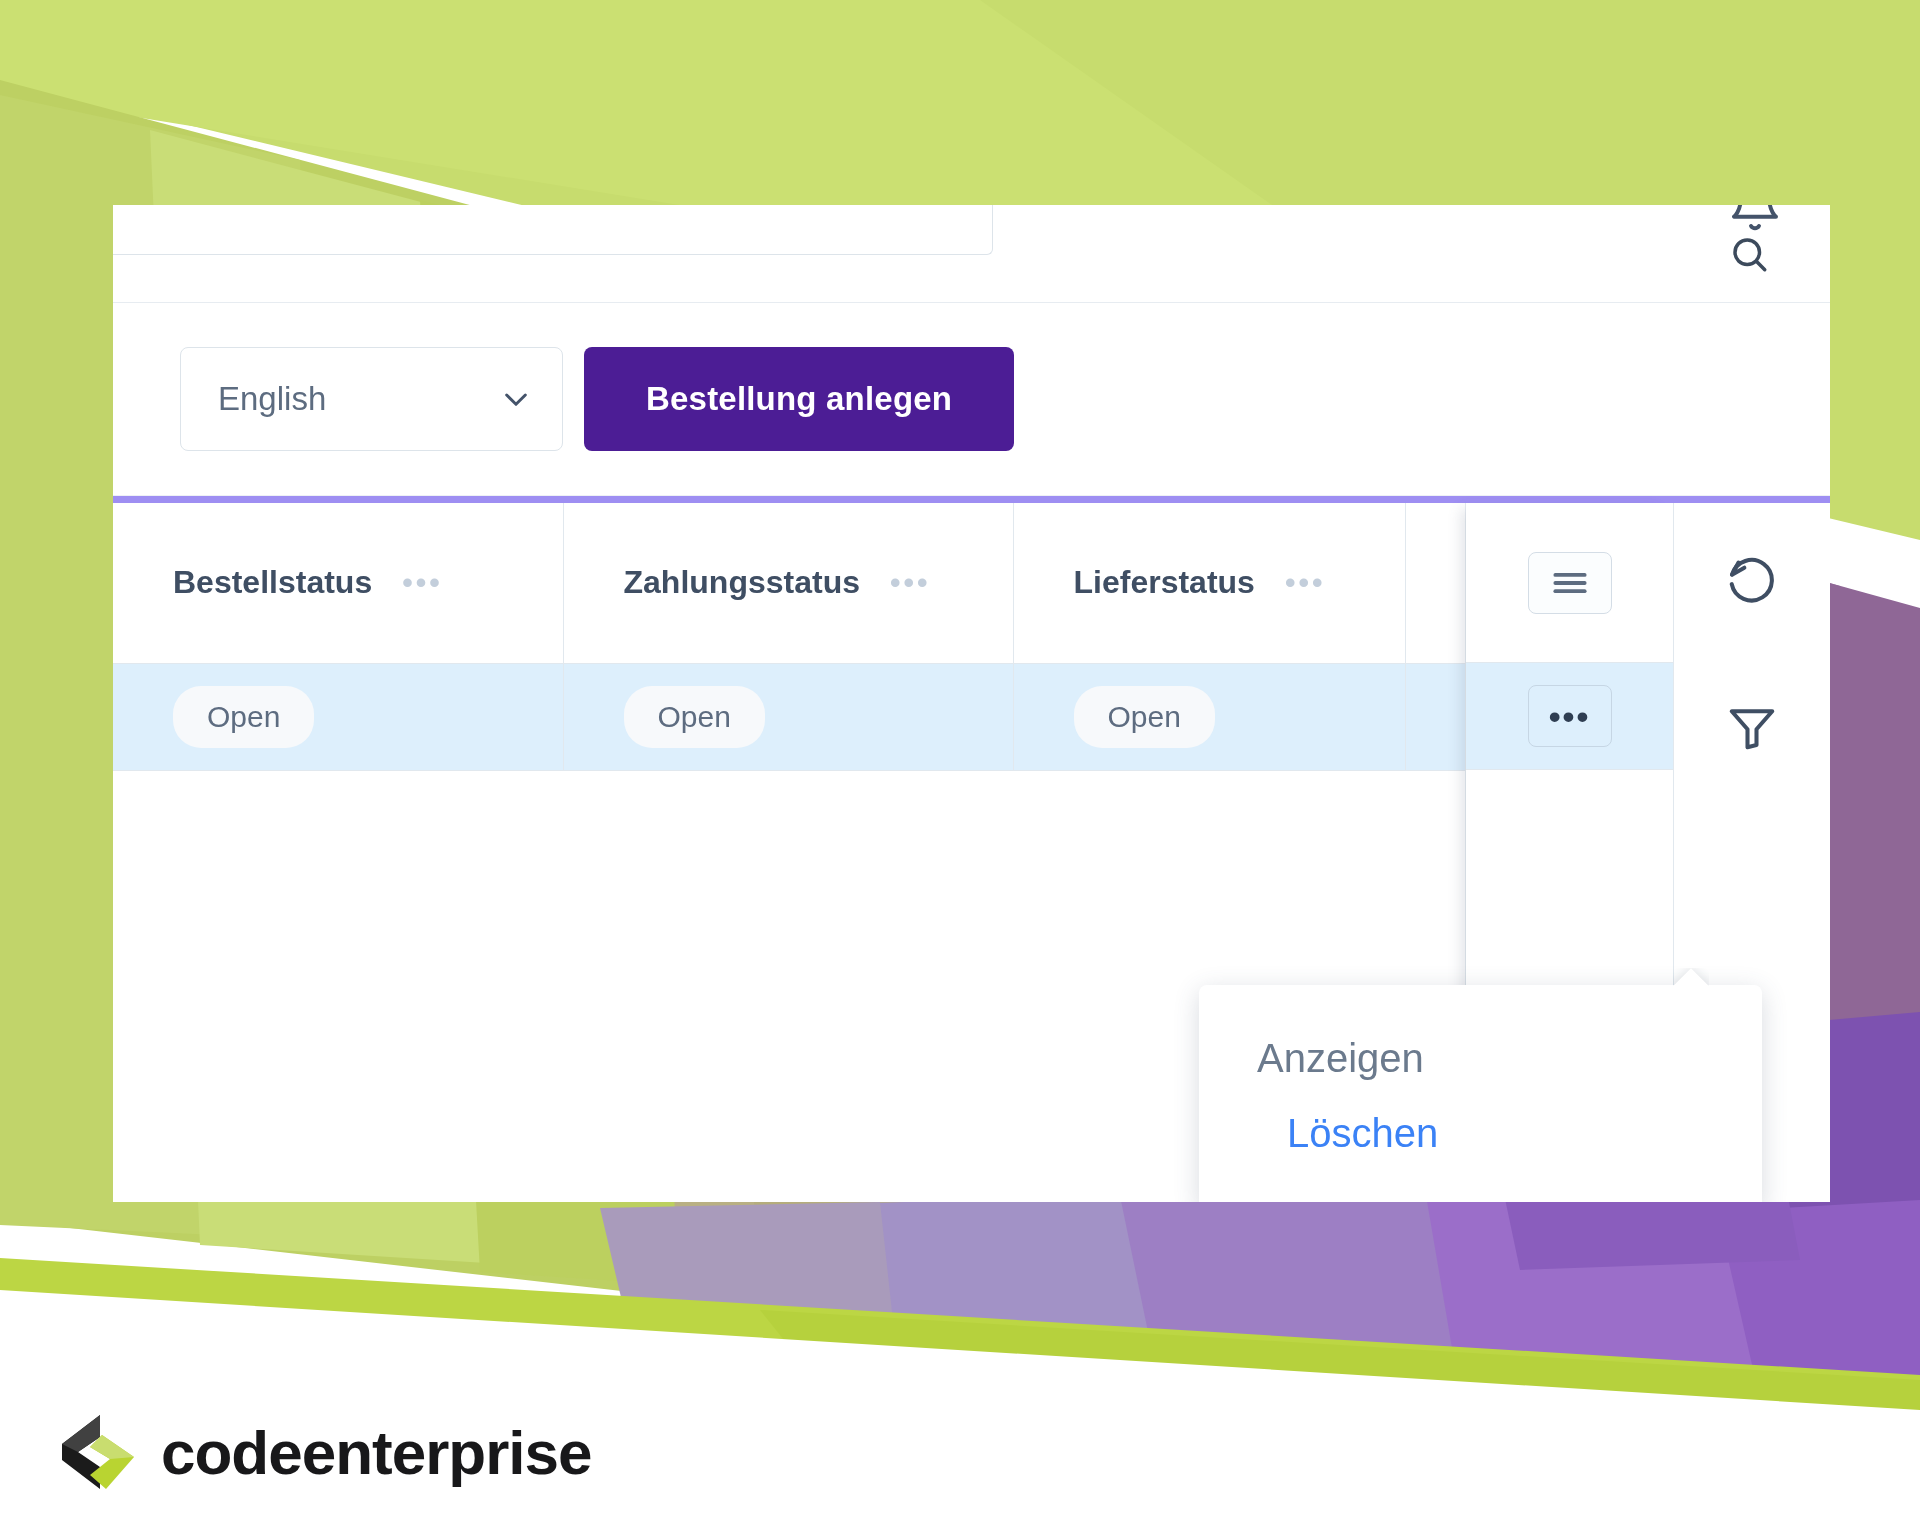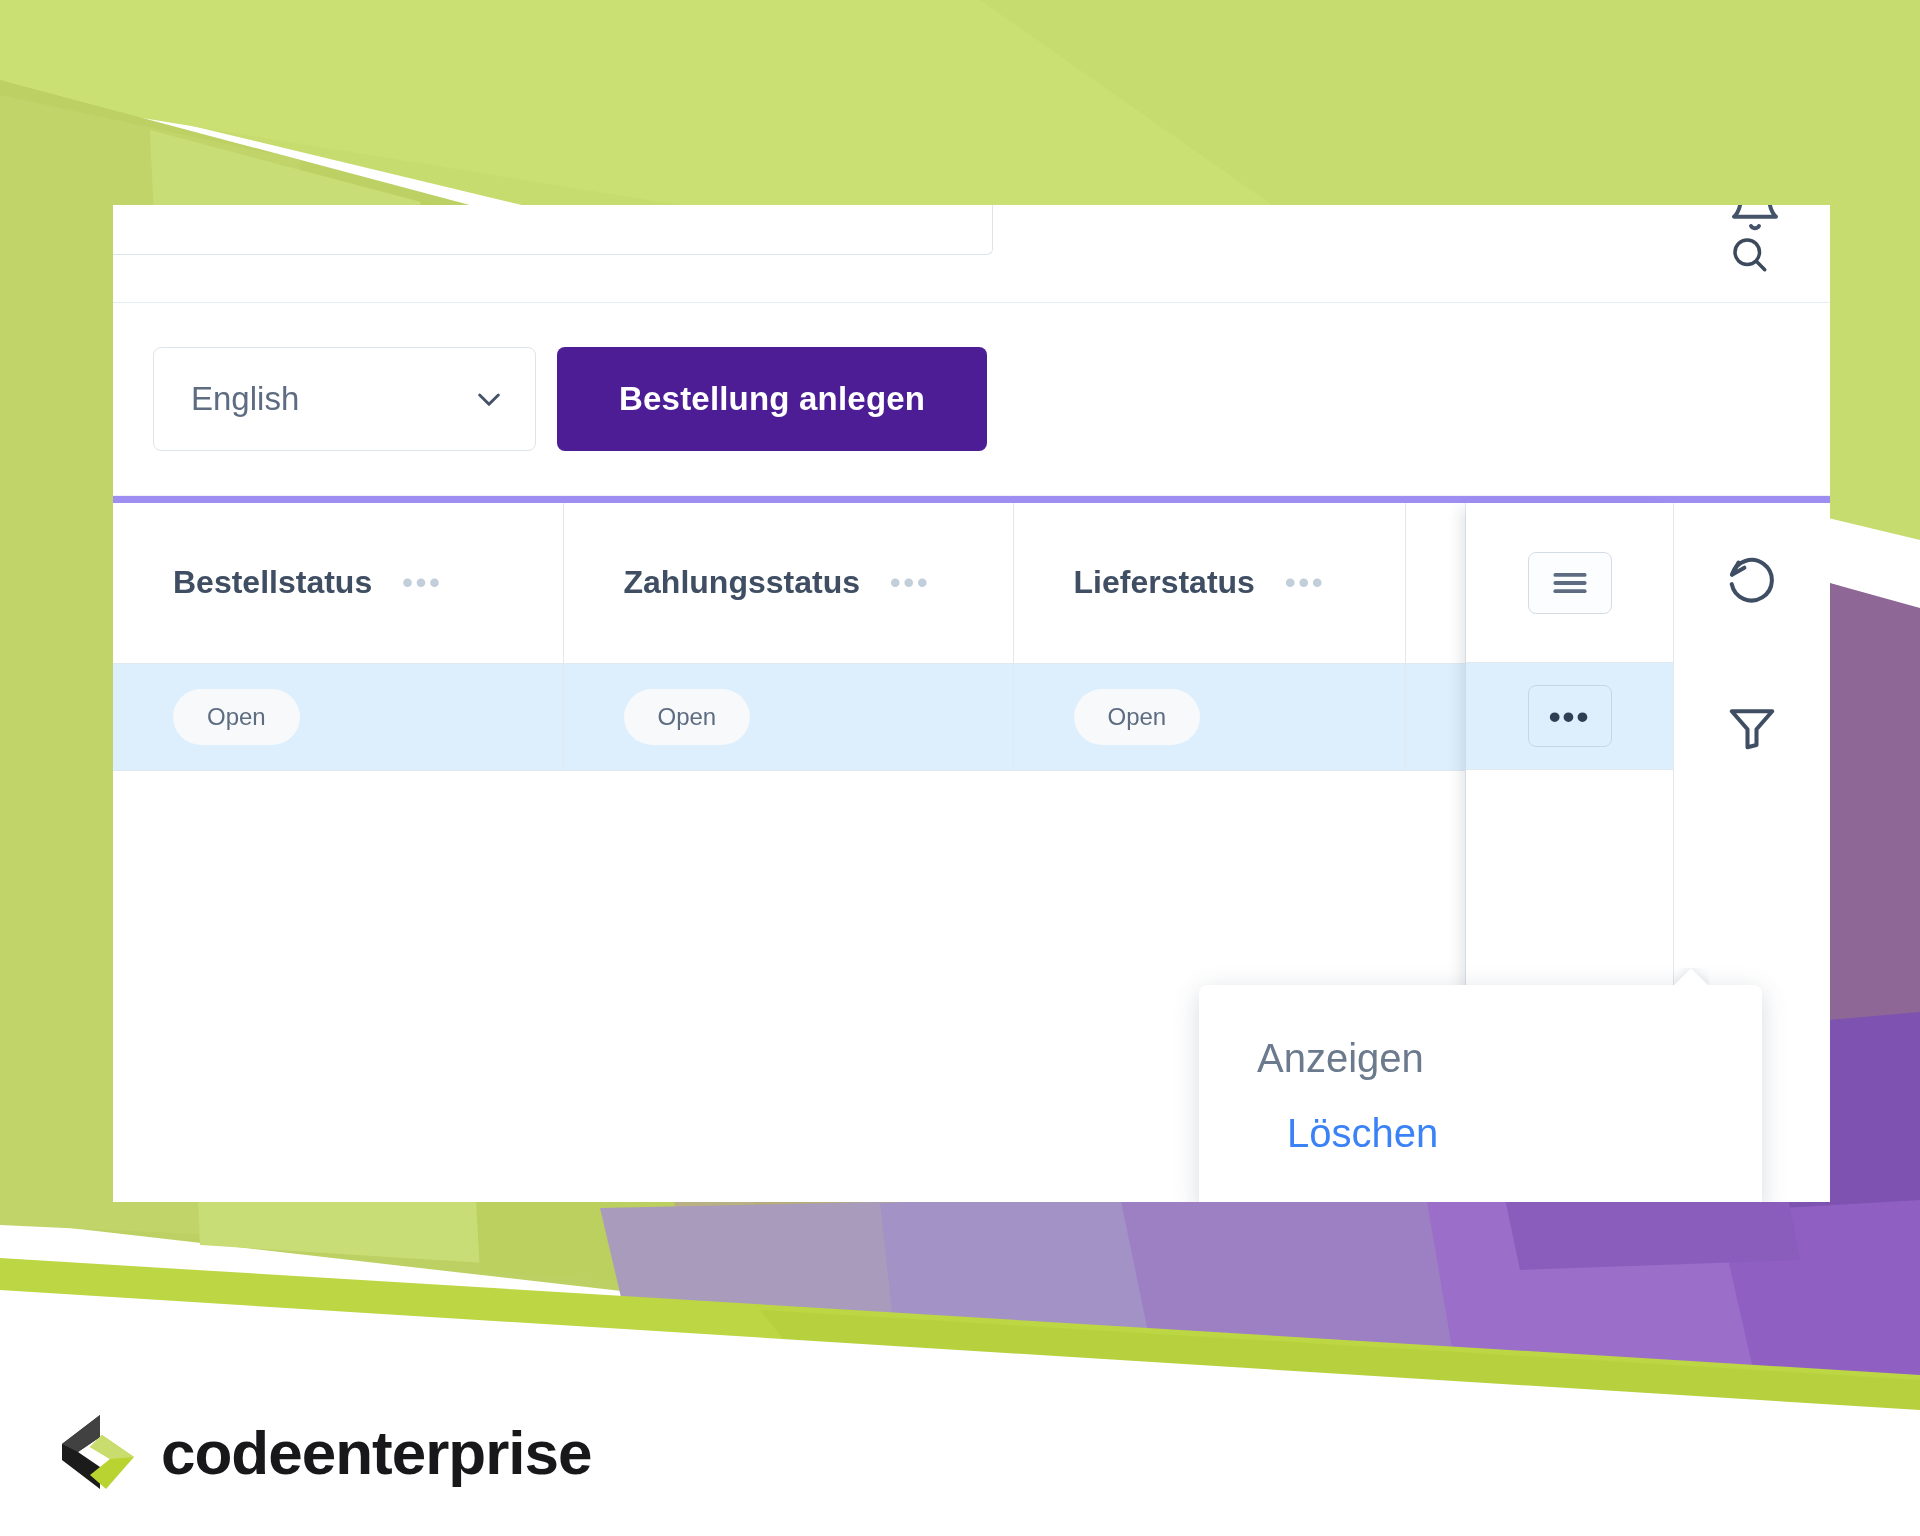--- a/index.html
+++ b/index.html
@@ -63,21 +63,21 @@
     color: #44536a;
   }
 
   
   .actionbar {
     position: relative;
     height: 193px;
     border-bottom: 1px solid #eef1f5;
     display: flex;
     align-items: center;
-    padding-left: 40px;
+    padding-left: 67px;
     gap: 21px;
   }
   .lang-select {
     width: 383px; height: 104px;
     border: 1px solid #dde4ea;
     border-radius: 8px;
     background: #fff;
     display: flex;
     align-items: center;
     justify-content: space-between;
@@ -153,21 +153,21 @@
     letter-spacing: 3px;
     line-height: 1;
     cursor: pointer;
   }
   tr.row-selected td { background: #ddeffc; height: 107px; }
   .badge {
     display: inline-block;
     background: #f7f9fb;
     border-radius: 28px;
     padding: 14px 34px;
-    font-size: 24px;
+    font-size: 30px;
     color: #5d6c80;
   }
   .cell-text { font-size: 32px; color: #3f4e63; }
 
   
   .frozen-col {
     position: relative;
     width: 208px;
     flex: 0 0 208px;
     background: #ffffff;

